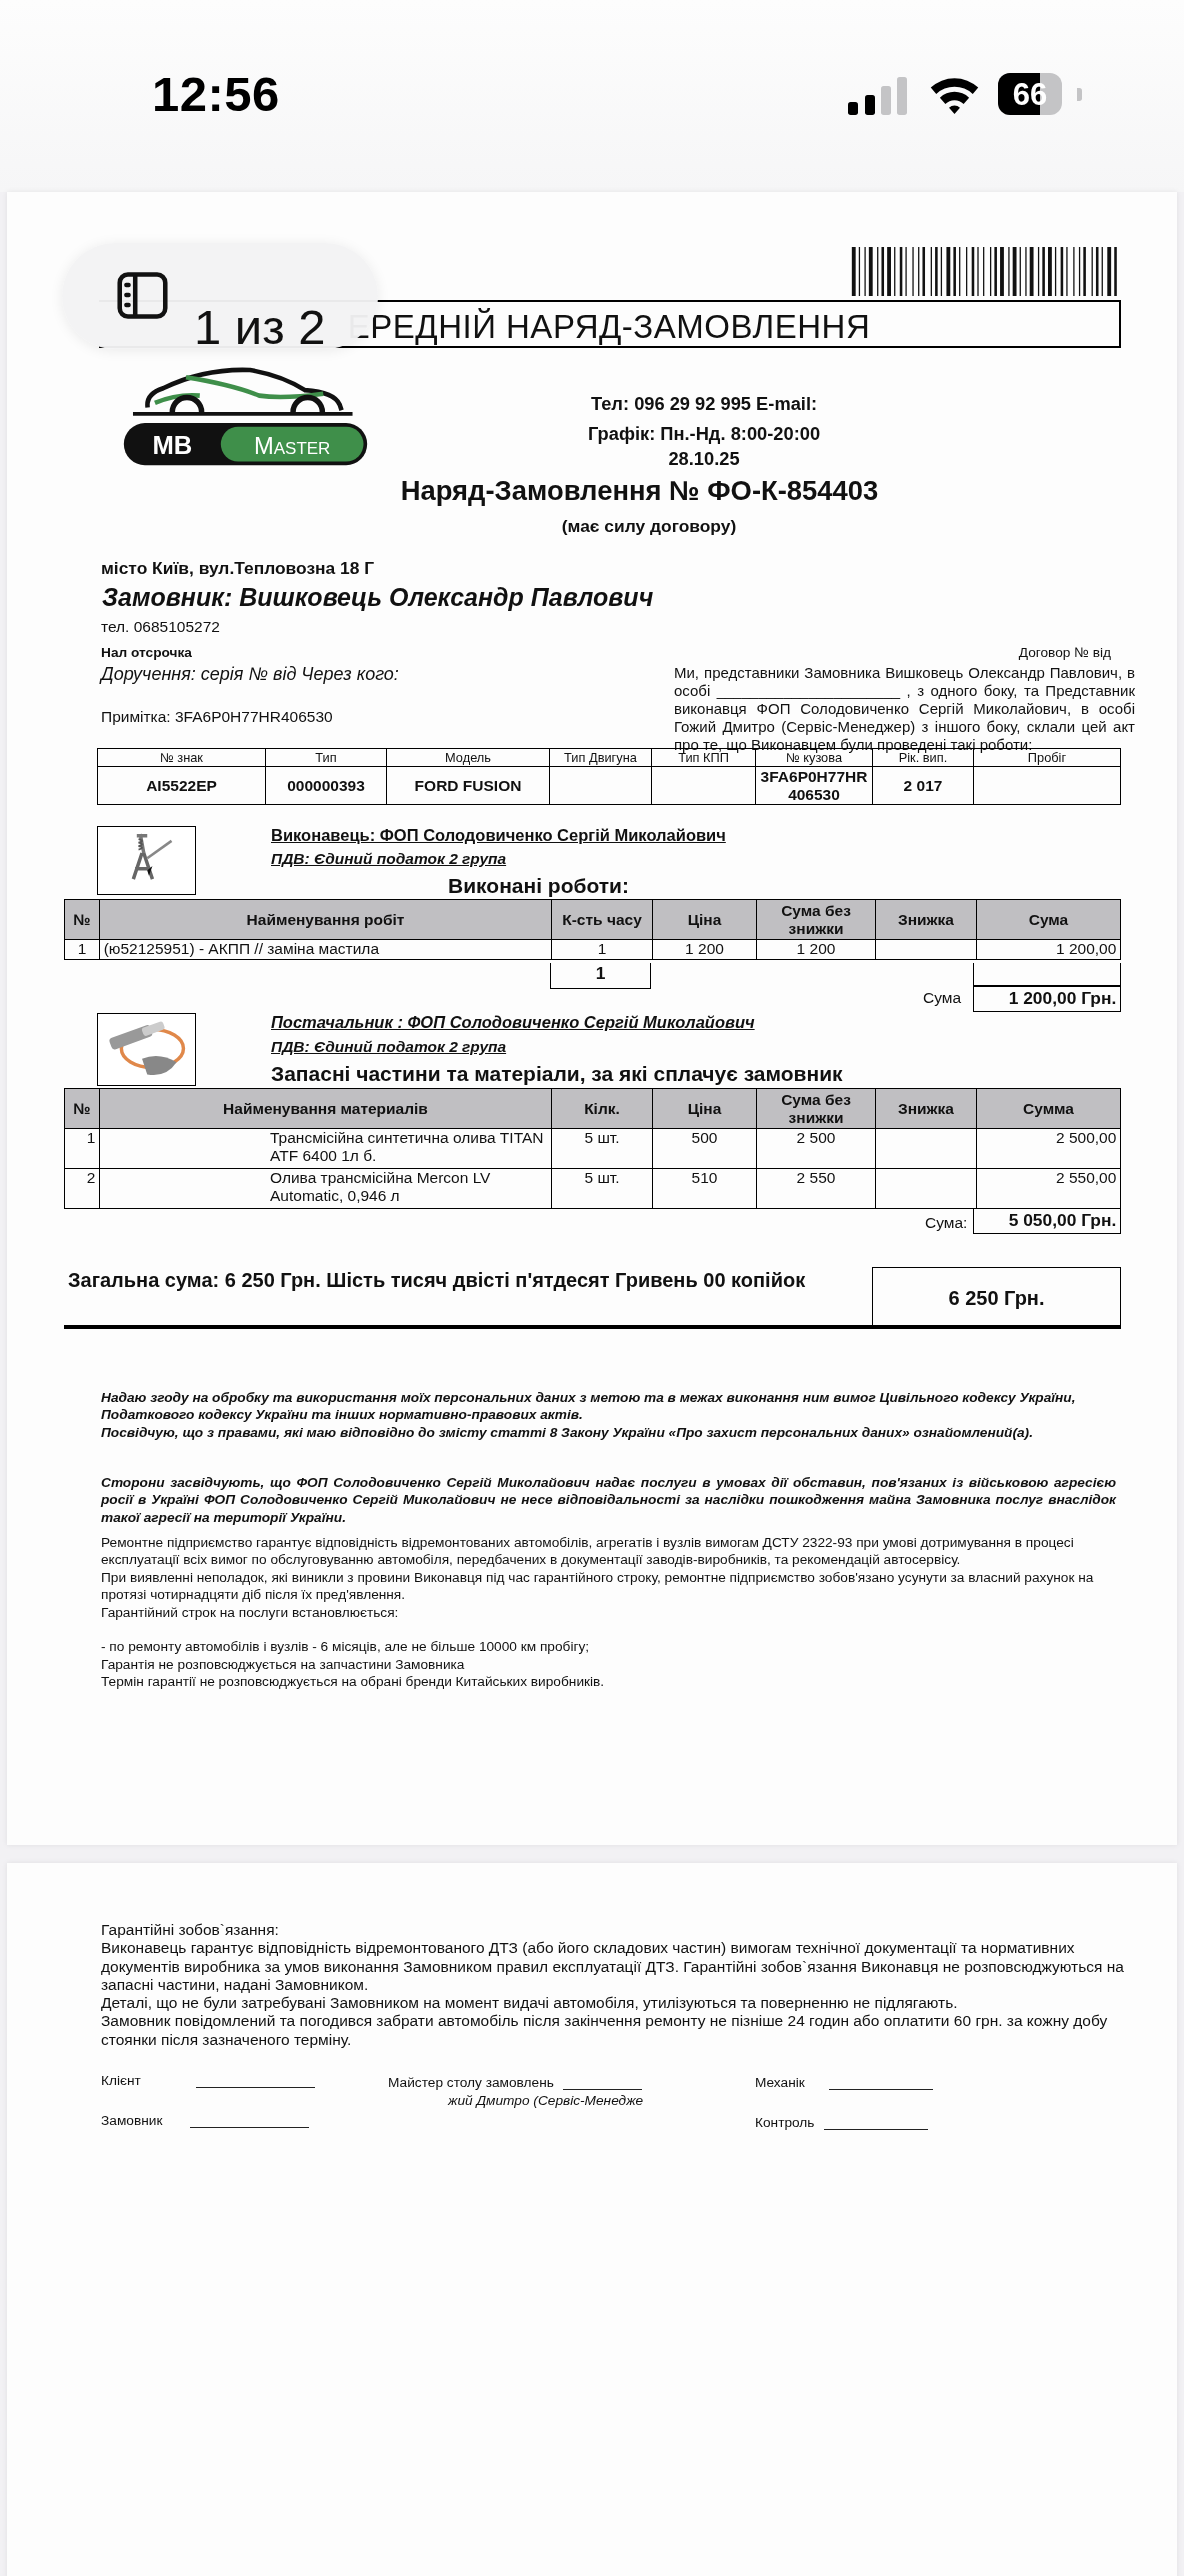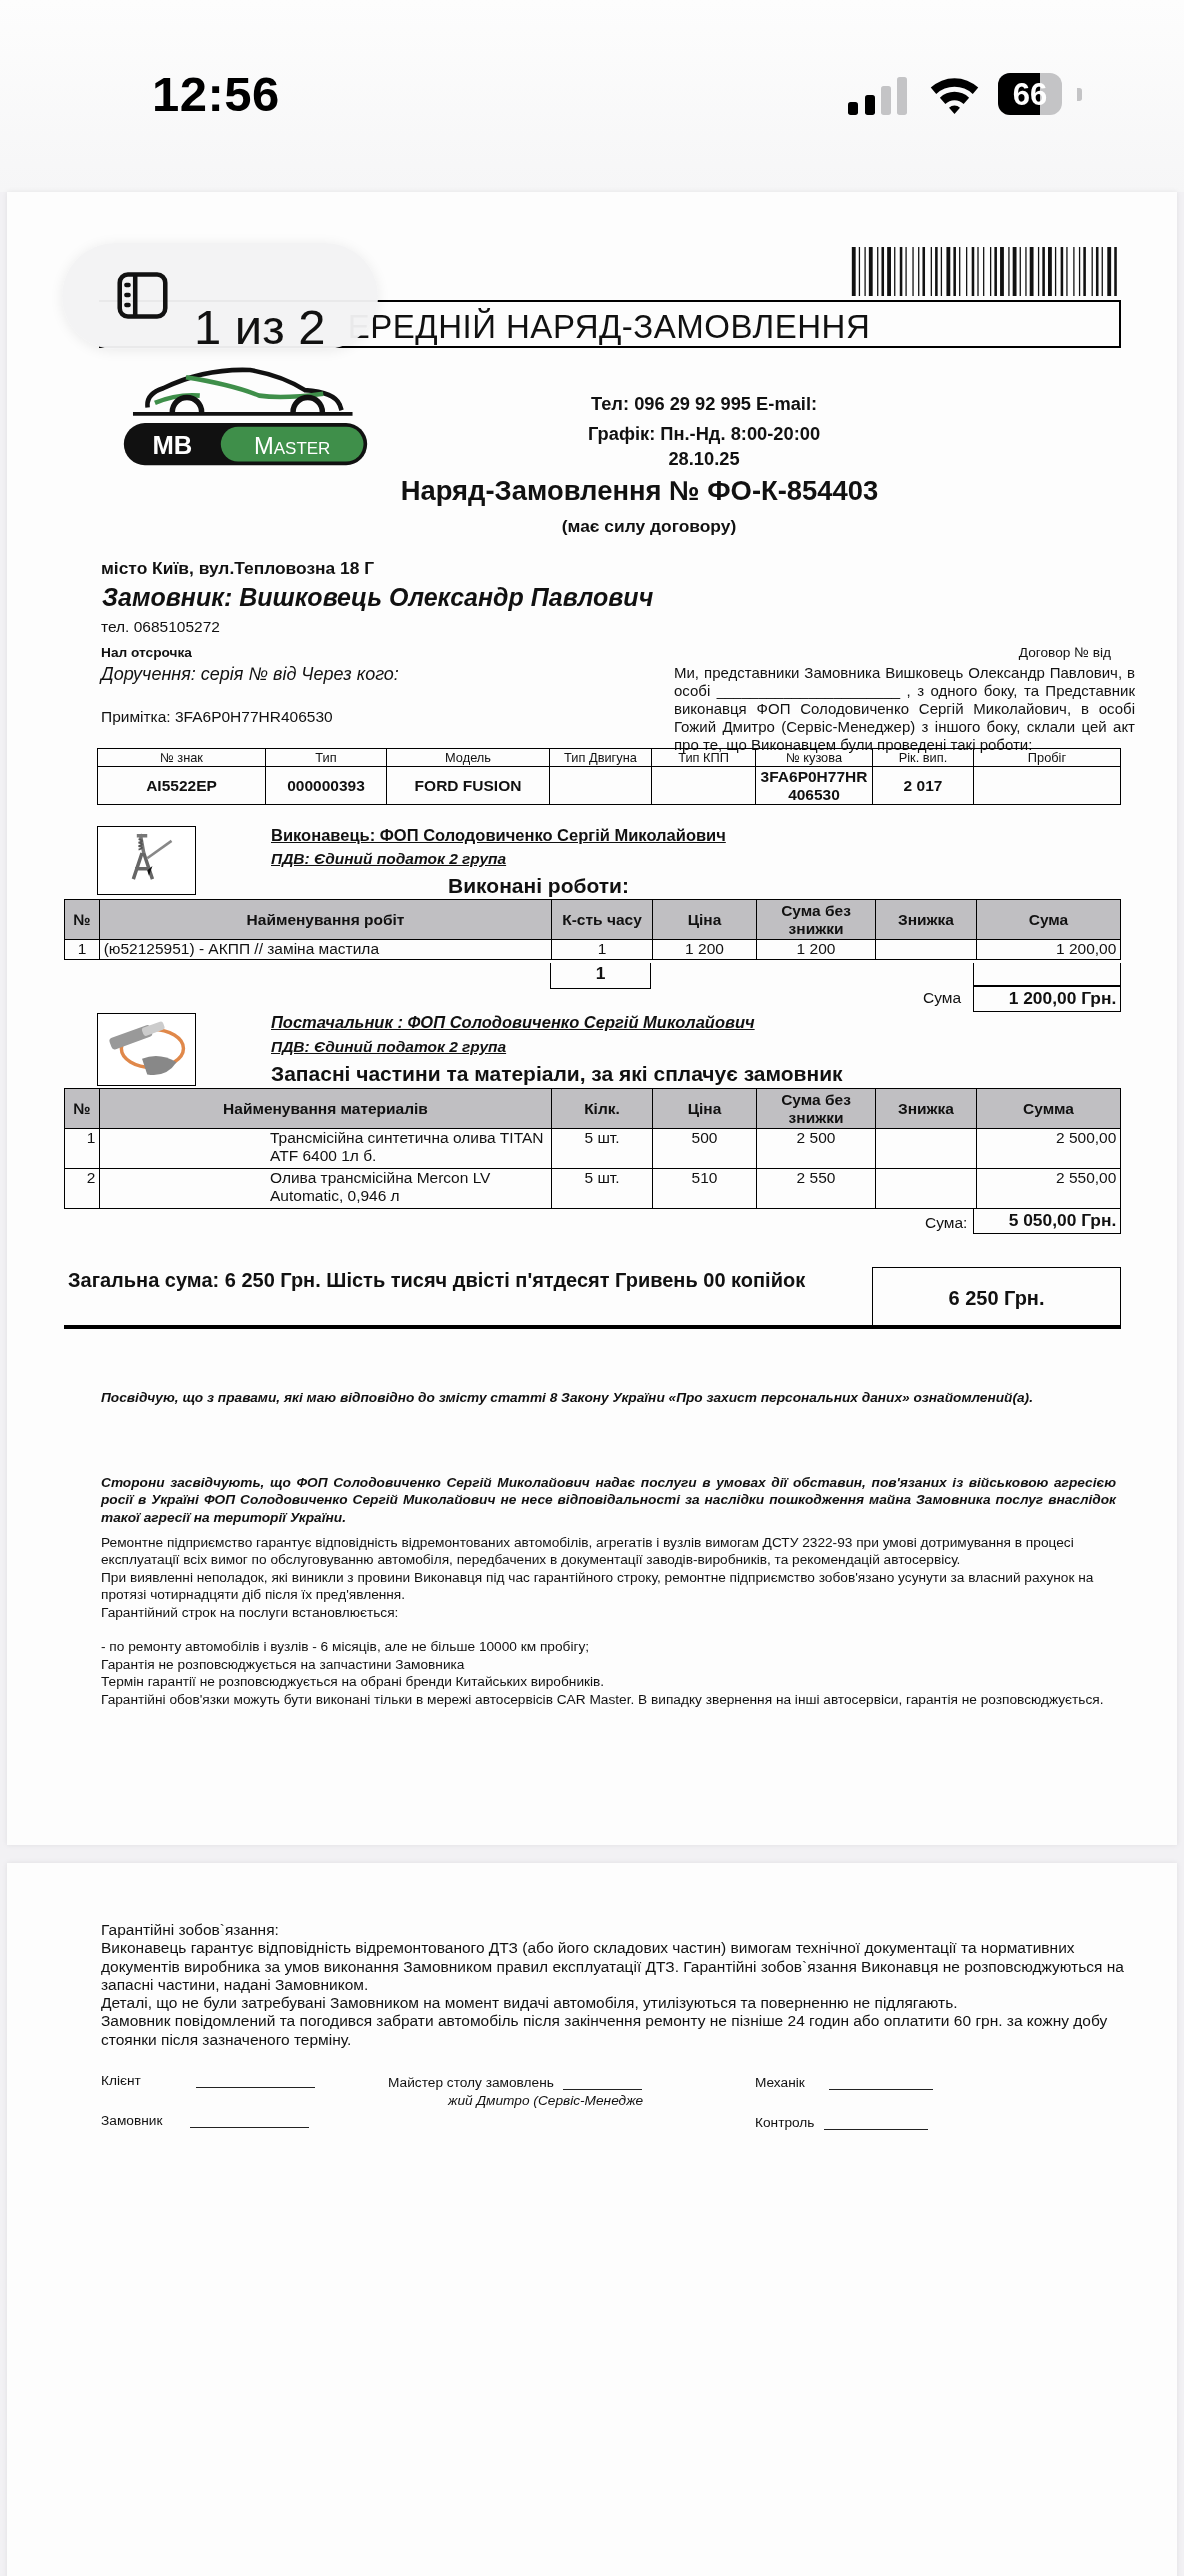--- a/index.html
+++ b/index.html
@@ -346,32 +346,32 @@
 </tbody>
   </table>
 <div id="parts-sum-label" class="abs">Сума:</div>
 <div id="parts-sum" class="abs">5 050,00 Грн.</div>
 
 <div id="grand-text" class="abs">Загальна сума:   6 250 Грн.  Шість тисяч двісті п'ятдесят Гривень 00 копійок</div>
 <div id="grand-box" class="abs">6 250 Грн.</div>
 <div id="grand-line" class="abs"></div>
 
 <div id="consent" class="legal">
+  <div>Надаю згоду на обробку та використання   моїх персональних даних з метою та в межах виконання ним вимог Цивільного кодексу України, Податкового кодексу України та інших нормативно-правових актів.</div>
   <div>Посвідчую, що з правами, які маю відповідно до змісту статті 8 Закону України «Про захист персональних даних» ознайомлений(а).</div>
 </div>
 <div id="war-aggr" class="legal">Сторони засвідчують, що ФОП Солодовиченко Сергій Миколайович надає послуги в умовах дії обставин, пов'язаних із військовою агресією росії в Україні ФОП Солодовиченко Сергій Миколайович не несе відповідальності за наслідки пошкодження майна Замовника послуг внаслідок такої агресії на території України.</div>
 <div id="guarantee" class="legal">
   <div>Ремонтне підприємство гарантує відповідність відремонтованих автомобілів, агрегатів і вузлів вимогам ДСТУ 2322-93 при умові дотримування в процесі експлуатації всіх вимог по обслуговуванню автомобіля, передбачених в документації заводів-виробників, та рекомендацій автосервісу.</div>
   <div>При виявленні неполадок, які виникли з провини Виконавця під час гарантійного строку, ремонтне підприємство зобов'язано усунути за власний рахунок на протязі чотирнадцяти діб після їх пред'явлення.</div>
   <div>Гарантійний строк на послуги встановлюється:</div>
   <div style="height:17.4px"></div>
   <div> - по ремонту автомобілів і вузлів - 6 місяців, але не більше 10000 км пробігу;</div>
   <div>Гарантія не розповсюджується на запчастини Замовника</div>
   <div>Термін гарантії не розповсюджується на обрані бренди Китайських виробників.</div>
-  <div>Гарантійні обов'язки можуть бути виконані тільки в мережі автосервісів CAR Master. В випадку звернення на інші автосервіси, гарантія не розповсюджується.</div>
 </div>
 
 <div id="page2" class="abs page"></div>
 <div id="obligations" class="legal">
   <div>Гарантійні зобов`язання:</div>
   <div>Виконавець гарантує відповідність відремонтованого ДТЗ (або його складових частин) вимогам технічної документації та нормативних  документів виробника за умов виконання Замовником правил експлуатації ДТЗ. Гарантійні зобов`язання Виконавця не розповсюджуються на запасні частини, надані Замовником.</div>
   <div>Деталі, що не були затребувані Замовником на момент видачі автомобіля, утилізуються та поверненню не підлягають.</div>
   <div>Замовник повідомлений та погодився забрати автомобіль після закінчення ремонту не пізніше 24 годин або оплатити 60 грн. за кожну добу стоянки після зазначеного терміну.</div>
 </div>
 

